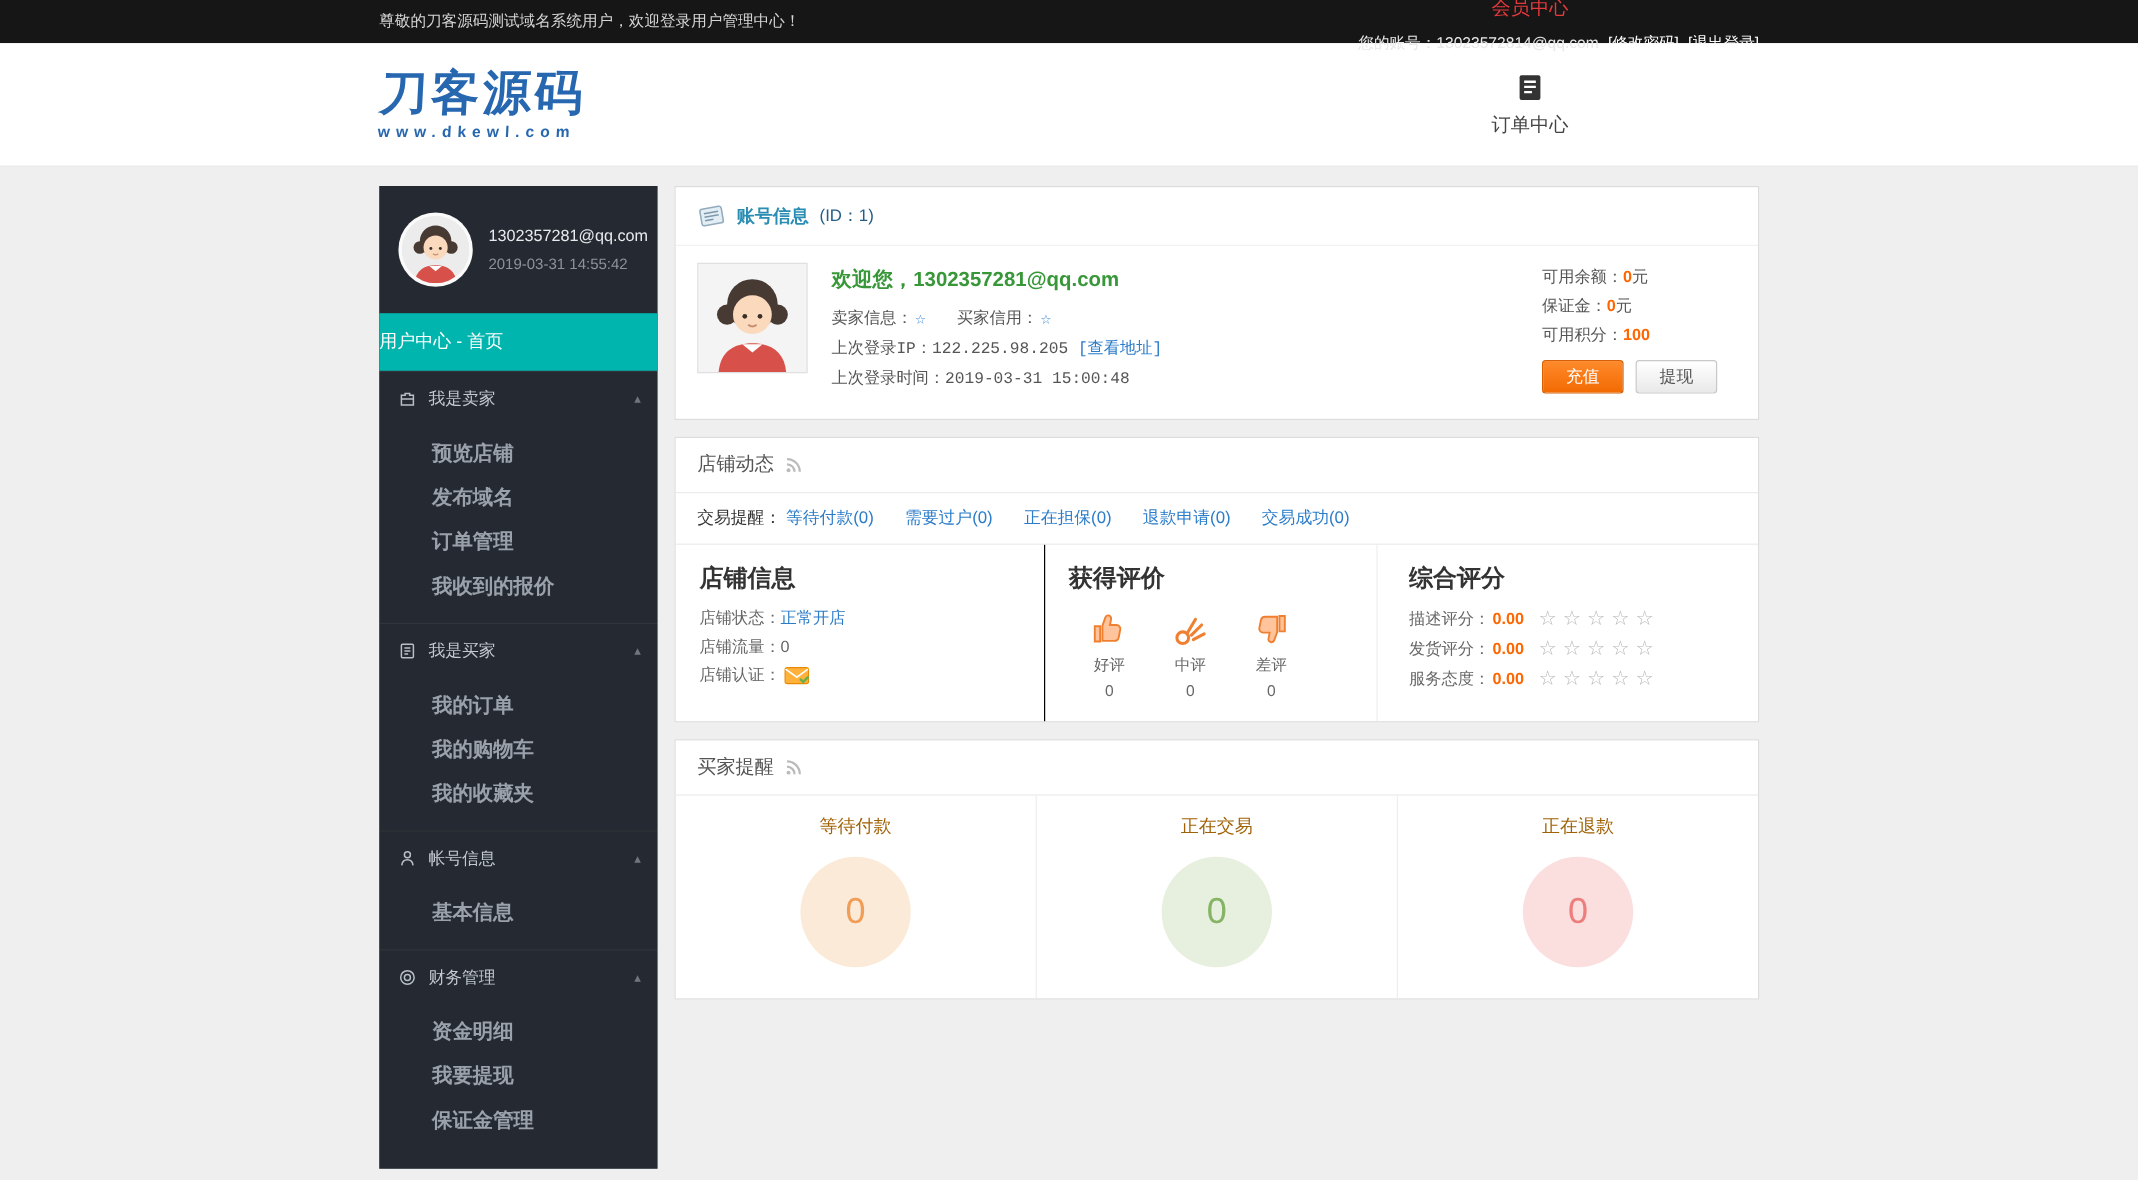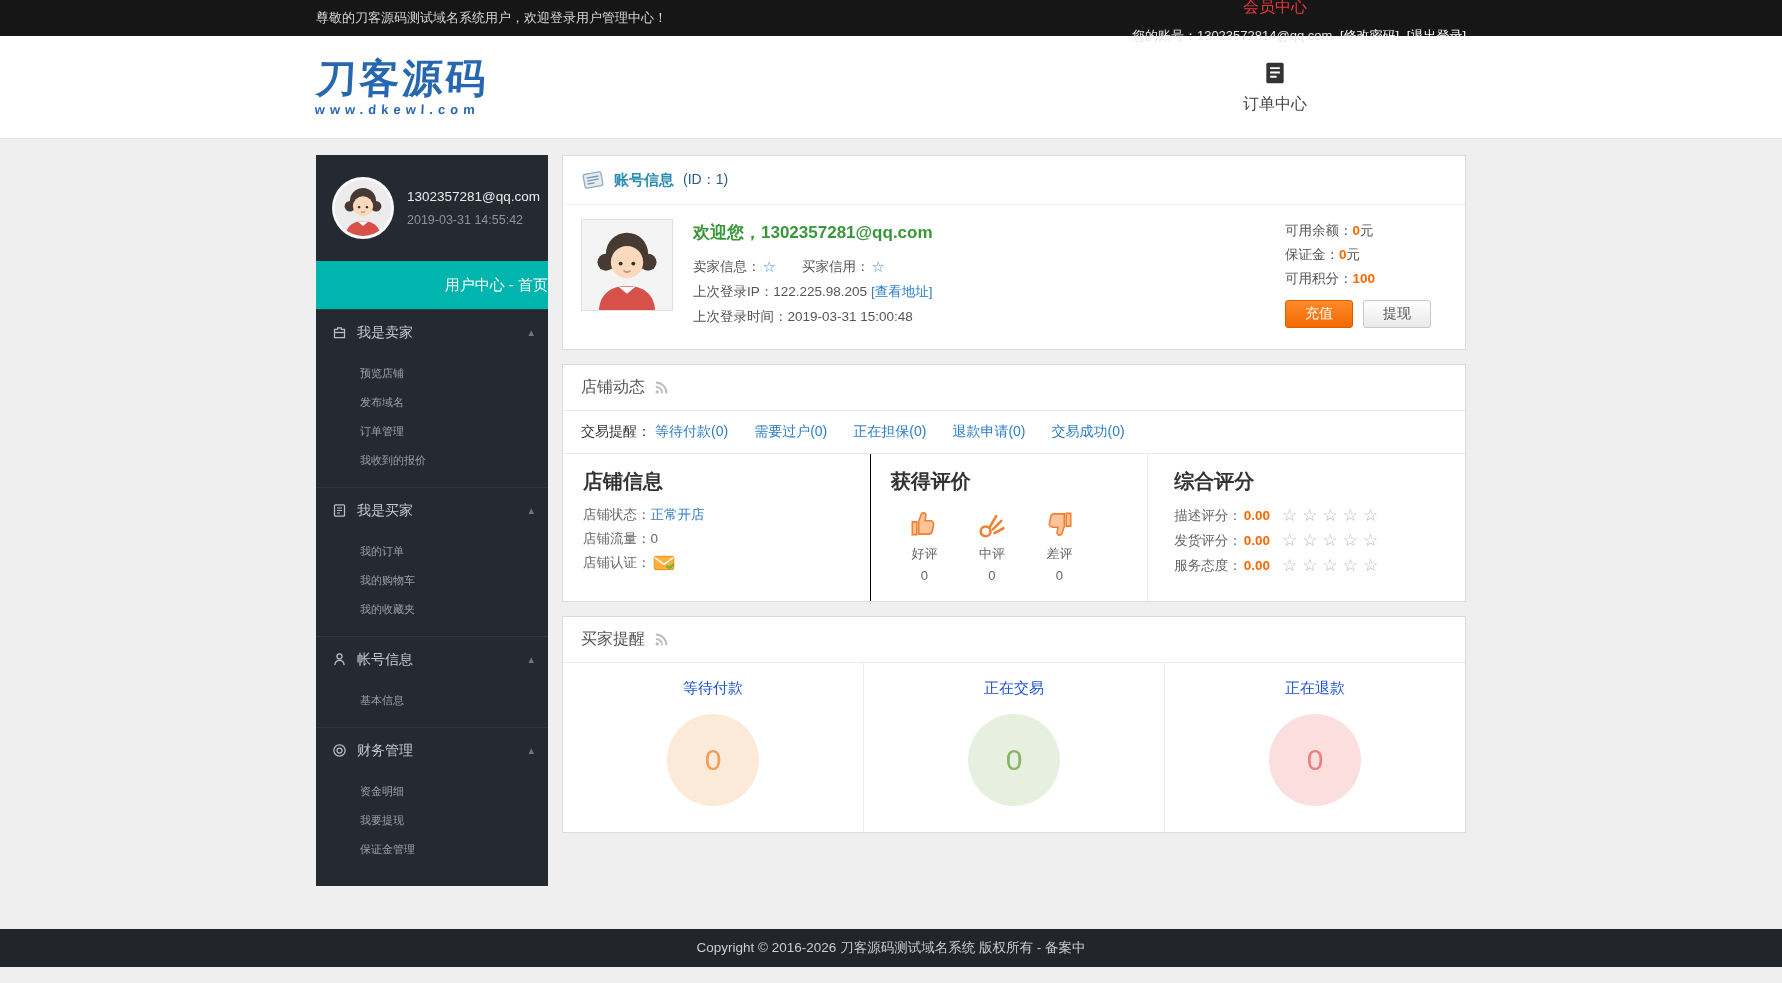--- a/index.html
+++ b/index.html
@@ -34,43 +34,43 @@
   .page { padding-top: 16px; min-height: 774px; }
   .page-inner { display: flex; gap: 14px; align-items: flex-start; }
 
   
   .sidebar { width: 232px; flex-shrink: 0; background: #252a32; padding-bottom: 10px; }
   .profile { display: flex; align-items: center; gap: 13px; padding: 22px 16px; }
   .avatar-ring { width: 62px; height: 62px; border-radius: 50%; overflow: hidden; border: 3px solid rgba(255,255,255,.75); background: #e9e9e9; flex-shrink: 0; }
   .avatar-ring svg { width: 100%; height: 100%; display: block; }
   .profile-email { font-size: 13.5px; color: #e8ebee; margin-bottom: 9px; }
   .profile-date { font-size: 12.5px; color: #8d939c; }
-  .active-item { height: 48px; line-height: 48px; background: #00b5ad; color: #fff; font-size: 15px; cursor: pointer; text-align: right; }
+  .active-item { height: 48px; line-height: 48px; background: #00b5ad; color: #fff; font-size: 15px; cursor: pointer; }
   .section-header { display: flex; align-items: center; height: 46px; padding: 0 14px 0 16px; color: #c3c9d0; font-size: 14px; cursor: pointer; border-top: 1px solid rgba(255,255,255,.05); }
   .section-header .s-icon { margin-right: 10px; display: flex; }
   .section-header .s-icon svg { width: 15px; height: 15px; }
   .section-header .arrow { margin-left: auto; color: #70767e; font-size: 11px; }
   .sub-list { padding: 4px 0 12px; }
-  .sub-item { display: block; padding: 7px 0 7px 44px; font-size: 11px; color: #9aa1ab; cursor: pointer; }
+  .sub-item { display: block; padding: 7px 0 7px 44px; font-size: 17px; color: #9aa1ab; cursor: pointer; font-weight: bold; }
 
   
   .content { flex: 1; display: flex; flex-direction: column; gap: 14px; }
   .card { background: #fff; border: 1px solid #dcdcdc; }
   .card-header { display: flex; align-items: center; padding: 12px 18px; gap: 9px; font-size: 16px; color: #555; }
   .card-header svg.doc { width: 24px; height: 24px; }
   .card-header svg.rss { width: 15px; height: 15px; }
   .acct-title { color: #2a8db3; font-weight: bold; font-size: 15px; }
   .acct-id { color: #235e86; font-size: 14px; }
 
   .card1-body { display: flex; padding: 14px 18px 20px; border-top: 1px solid #f1f1f1; }
   .big-avatar { width: 92px; height: 92px; border: 1px solid #e0e0e0; background: #f4f4f4; overflow: hidden; flex-shrink: 0; }
   .big-avatar svg { width: 100%; height: 100%; display: block; }
   .acct-info { margin-left: 20px; }
   .welcome-line { color: #389738; font-weight: bold; font-size: 17px; margin: 2px 0 10px; }
-  .info-line { font-size: 13.5px; color: #555; line-height: 25px; display: flex; align-items: flex-end; }
+  .info-line { font-size: 13.5px; color: #555; line-height: 25px; display: flex; align-items: flex-end; font-family: Liberation Mono, monospace; }
   .star-blue { color: #4a90d9; font-size: 15px; margin: 0 26px 0 2px; }
   .star-blue.last { margin-right: 0; }
   .link { color: #2b7cc9; cursor: pointer; }
   .acct-right { margin-left: auto; padding-right: 16px; font-size: 13.5px; color: #555; line-height: 24px; }
   .orange { color: #f60; font-weight: bold; }
   .btn-row { margin-top: 9px; display: flex; gap: 10px; }
   .btn-recharge { width: 68px; height: 28px; background: linear-gradient(#ff8a2b, #f26a02); border: 1px solid #d95f00; color: #fff; border-radius: 3px; font-size: 14px; cursor: pointer; font-family: inherit; }
   .btn-withdraw { width: 68px; height: 28px; background: linear-gradient(#ffffff, #e9e9e9); border: 1px solid #c8c8c8; color: #555; border-radius: 3px; font-size: 14px; cursor: pointer; font-family: inherit; }
 
   .reminder-row { display: flex; align-items: center; padding: 12px 18px; border-top: 1px solid #ebebeb; border-bottom: 1px solid #ebebeb; font-size: 14px; color: #333; }
@@ -89,21 +89,21 @@
   .eval-label { margin-top: 1px; }
   .eval-count { margin-top: 5px; }
   .score-line { display: flex; align-items: center; font-size: 13.5px; color: #666; line-height: 25px; }
   .score-value { color: #f60; font-weight: bold; margin: 0 12px 0 2px; }
   .stars { color: #b8b8b8; font-size: 17px; letter-spacing: 5px; }
 
   .card3 .card-header { border-bottom: 1px solid #ebebeb; }
   .buyer-cols { display: flex; }
   .buyer-col { flex: 1; text-align: center; padding: 16px 0 26px; }
   .buyer-col + .buyer-col { border-left: 1px solid #eee; }
-  .buyer-title { color: #1d4ed8; font-size: 15px; cursor: pointer; display: inline-block; }
+  .buyer-title { color: #a16207; font-size: 15px; cursor: pointer; display: inline-block; }
   .count-circle { width: 92px; height: 92px; border-radius: 50%; margin: 16px auto 0; display: flex; align-items: center; justify-content: center; font-size: 30px; }
   .c-orange { background: #fcead9; color: #ef9d57; }
   .c-green  { background: #e7f0de; color: #85b465; }
   .c-red    { background: #fbdede; color: #ec7e7e; }
 
   
   .footer { height: 38px; margin-top: 16px; background: #22252b; color: #ccc; display: flex; align-items: center; justify-content: center; font-size: 13.5px; }
 </style>
 </head>
 <body>

